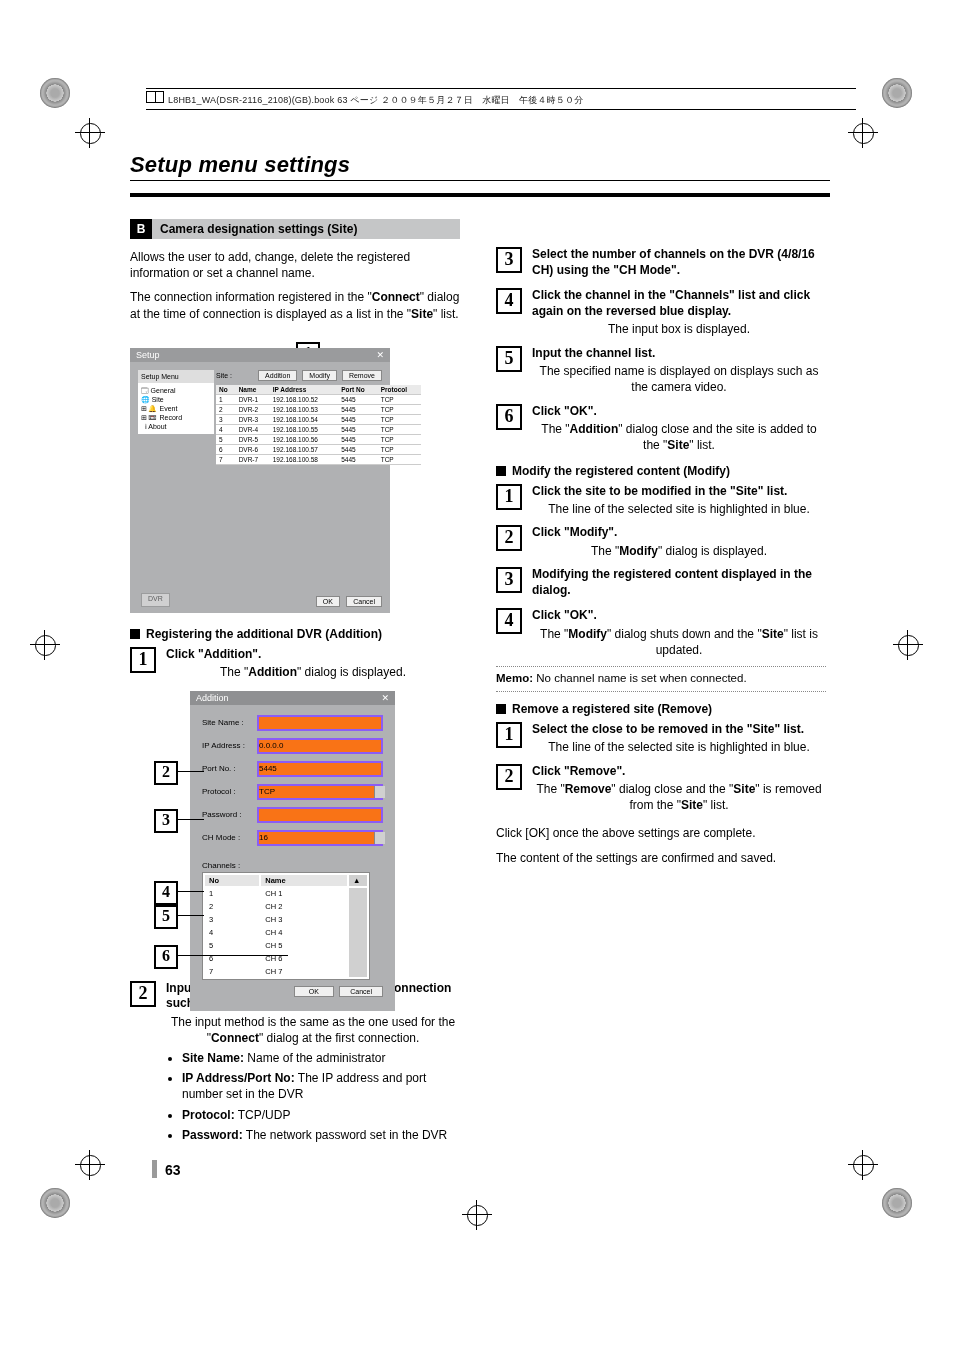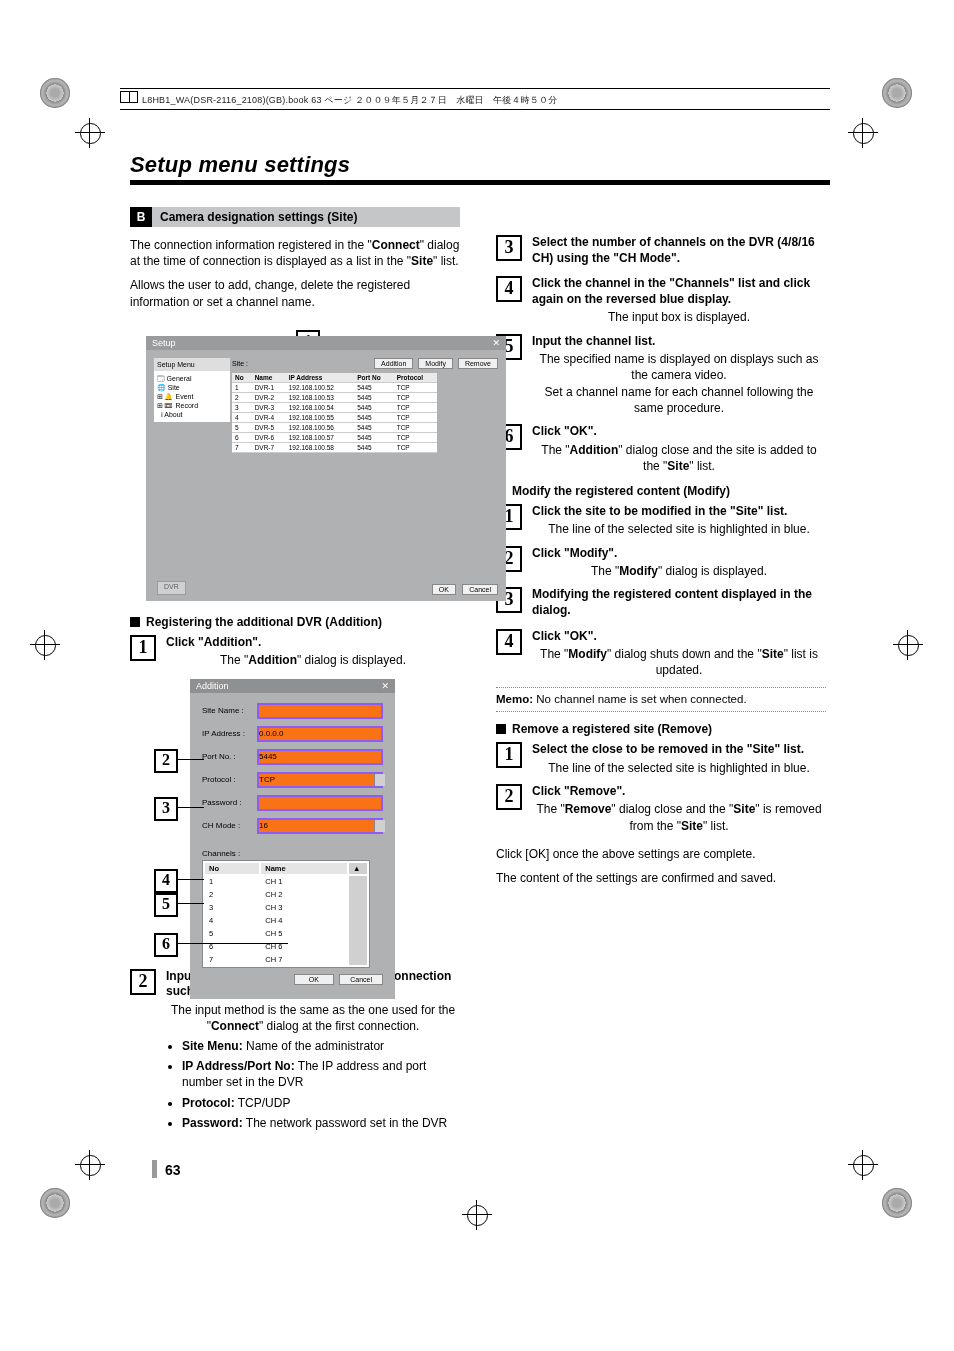--- a/index.html
+++ b/index.html
@@ -37,20 +37,21 @@
     top: 88px; left: 120px;
     font-size: 9px;
     color: #222;
     letter-spacing: 0.2px;
   }
   .header-meta .line {
     border-top: 0.5px solid #000;
     border-bottom: 0.5px solid #000;
     padding: 2px 0;
     width: 710px;
+    margin-left: 26px;
   }
   .header-meta .bookicon {
     display:inline-block;
     width:16px; height:10px;
     border:1px solid #000;
     margin-right:4px;
     position:relative;
     background:linear-gradient(#000,#000) center/1px 100% no-repeat;
   }
 
@@ -58,21 +59,21 @@
     position: absolute;
     top: 152px;
     left: 130px;
     width: 700px;
   }
   .title {
     font-size: 22px;
     font-weight: bold;
     font-style: italic;
     letter-spacing: 0.2px;
-    padding-bottom: 0;
+    padding-bottom: 12px;
     border-bottom: 4px solid #000;
     margin-bottom: 22px;
   }
   .title::after{
     content:"";
     display:block;
     border-bottom:1px solid #000;
     margin-top:2px;
   }
 
@@ -105,21 +106,21 @@
   .col { width: 330px; }
 
   p { margin: 0 0 8px 0; line-height: 1.35; }
   b { font-weight: bold; }
 
   .figure {
     background: #b0b1b3;
     position: relative;
     margin: 10px 0 14px 0;
   }
-  .figure.setup { width: 360px; height: 265px; margin-left:16px;}
+  .figure.setup { width: 260px; height: 265px; margin-left:0;}
   .figure .titlebar {
     background:#9a9b9d;
     color:#fff;
     font-size:9px;
     padding:2px 6px;
     display:flex;
     justify-content:space-between;
   }
   .figure .inner {
     padding: 8px;
@@ -321,24 +322,24 @@
   <div class="title">Setup menu settings</div>
 
   <div class="cols">
 
     <div class="col">
       <div class="section-bar">
         <div class="letter">B</div>
         <div class="lbl">Camera designation settings (Site)</div>
       </div>
 
+      <p>Allows the user to add, change, delete the registered information or set a channel name.</p>
       <p>
         <span>The connection information registered in the "</span><b>Connect</b><span>" dialog at the time of connection is displayed as a list in the "</span><b>Site</b><span>" list.</span>
       </p>
-      <p>Allows the user to add, change, delete the registered information or set a channel name.</p>
 
       <div style="position:relative;">
         <div class="callout" style="left:166px; top:-6px;">1</div>
         <div class="lead" style="left:176px; top:17px; width:1px; height:24px;"></div>
 
         <div class="figure setup" style="margin-top:26px;">
           <div class="titlebar">
               <span>Setup</span>
               <span>✕</span>
             </div>
@@ -532,21 +533,21 @@
         <div class="callout" style="left:24px; top:254px;">6</div>
         <div class="lead" style="left:46px; top:264px; width:112px;"></div>
       </div>
 
       <div class="step">
         <div class="stepnum">2</div>
         <div class="stepbody">
           <div class="hd">Input the information necessary to the connection such as the address.</div>
           <div class="tx"><span>The input method is the same as the one used for the "</span><b>Connect</b><span>" dialog at the first connection.</span></div>
           <ul class="plain">
-            <li><b>Site Menu:</b><span> Name of the administrator</span></li>
+            <li><b>Site Name:</b><span> Name of the administrator</span></li>
             <li><b>IP Address/Port No:</b><span> The IP address and port number set in the DVR</span></li>
             <li><b>Protocol:</b><span> TCP/UDP</span></li>
             <li><b>Password:</b><span> The network password set in the DVR</span></li>
           </ul>
         </div>
       </div>
     </div>
 
     <div class="col">
       <div style="height:28px;"></div>
@@ -561,21 +562,20 @@
         <div class="stepbody">
           <div class="hd">Click the channel in the "Channels" list and click again on the reversed blue display.</div>
           <div class="tx">The input box is displayed.</div>
         </div>
       </div>
       <div class="step">
         <div class="stepnum">5</div>
         <div class="stepbody">
           <div class="hd">Input the channel list.</div>
           <div class="tx">The specified name is displayed on displays such as the camera video.</div>
-          <div class="tx">Set a channel name for each channel following the same procedure.</div>
         </div>
       </div>
       <div class="step">
         <div class="stepnum">6</div>
         <div class="stepbody">
           <div class="hd">Click "OK".</div>
           <div class="tx"><span>The "</span><b>Addition</b><span>" dialog close and the site is added to the "</span><b>Site</b><span>" list.</span></div>
         </div>
       </div>
 

